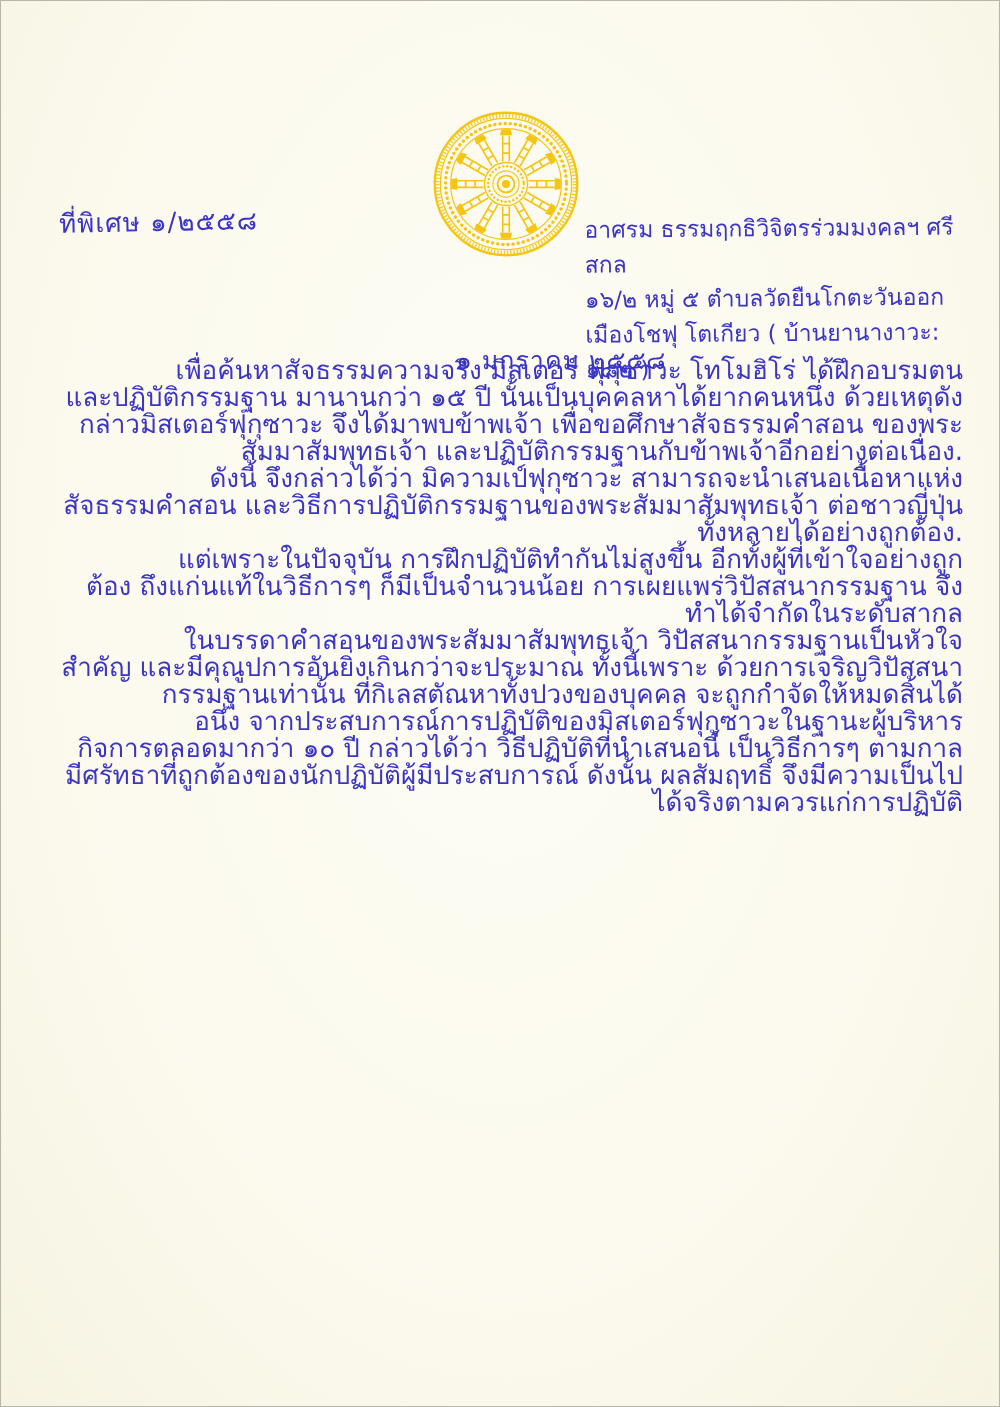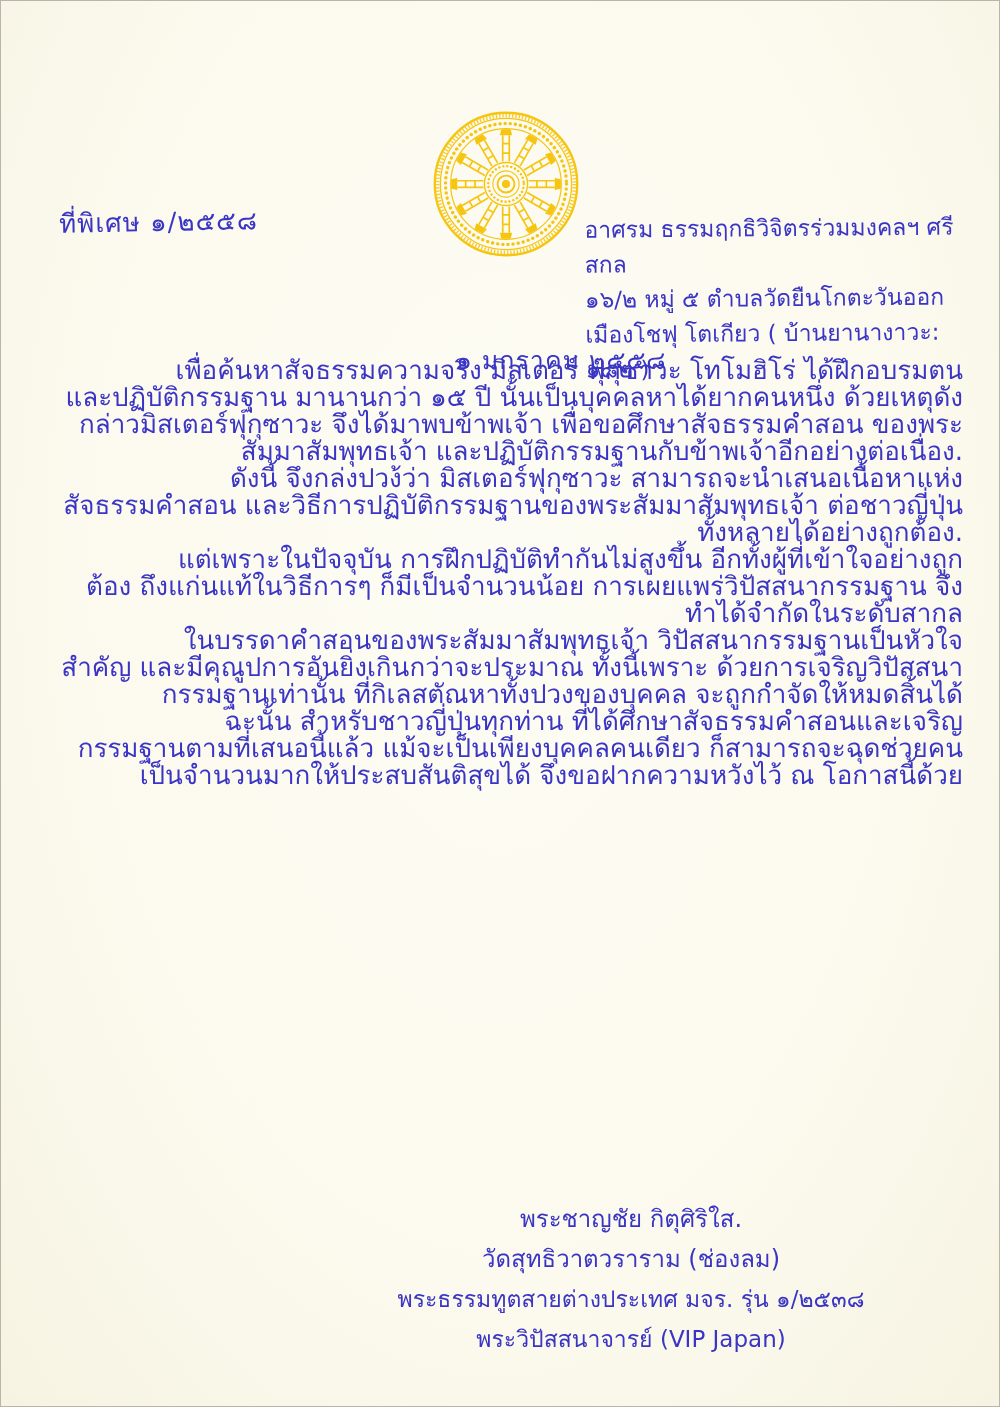--- a/index.html
+++ b/index.html
@@ -124,26 +124,20 @@
   <div class="address">
     <div>อาศรม ธรรมฤกธิวิจิตรร่วมมงคลฯ ศรีสกล</div>
     <div>๑๖/๒ หมู่ ๕ ตำบลวัดยืนโกตะวันออก</div>
     <div>เมืองโชฟุ โตเกียว ( บ้านยานางาวะ: ๑๘๒ )</div>
   </div>
 
   <div class="dateline ink">๑ มกราคม ๒๕๕๘</div>
 
   <div class="body-block">
     <p>เพื่อค้นหาสัจธรรมความจริง มิสเตอร์ ฟุกุซาวะ โทโมฮิโร่ ได้ฝึกอบรมตนและปฏิบัติกรรมฐาน มานานกว่า ๑๕ ปี นั้นเป็นบุคคลหาได้ยากคนหนึ่ง ด้วยเหตุดังกล่าวมิสเตอร์ฟุกุซาวะ จึงได้มาพบข้าพเจ้า เพื่อขอศึกษาสัจธรรมคำสอน ของพระสัมมาสัมพุทธเจ้า และปฏิบัติกรรมฐานกับข้าพเจ้าอีกอย่างต่อเนื่อง.</p>
-    <p>ดังนี้ จึงกล่งปวง้ว่า มิสเตอร์ฟุกุซาวะ สามารถจะนำเสนอเนื้อหาแห่งสัจธรรมคำสอน และวิธีการปฏิบัติกรรมฐานของพระสัมมาสัมพุทธเจ้า ต่อชาวญี่ปุ่นทั้งหลายได้อย่างถูกต้อง.</p>
+    <p>ดังนี้ จึงกล่าวได้ว่า มิความเป์ฟุกุซาวะ สามารถจะนำเสนอเนื้อหาแห่งสัจธรรมคำสอน และวิธีการปฏิบัติกรรมฐานของพระสัมมาสัมพุทธเจ้า ต่อชาวญี่ปุ่นทั้งหลายได้อย่างถูกต้อง.</p>
     <p>แต่เพราะในปัจจุบัน การฝึกปฏิบัติทำกันไม่สูงขึ้น อีกทั้งผู้ที่เข้าใจอย่างถูกต้อง ถึงแก่นแท้ในวิธีการๆ ก็มีเป็นจำนวนน้อย การเผยแพร่วิปัสสนากรรมฐาน จึงทำได้จำกัดในระดับสากล</p>
     <p>ในบรรดาคำสอนของพระสัมมาสัมพุทธเจ้า วิปัสสนากรรมฐานเป็นหัวใจสำคัญ และมีคุณูปการอันยิ่งเกินกว่าจะประมาณ ทั้งนี้เพราะ ด้วยการเจริญวิปัสสนากรรมฐานเท่านั้น ที่กิเลสตัณหาทั้งปวงของบุคคล จะถูกกำจัดให้หมดสิ้นได้</p>
-    <p>ฉะนั้น สำหรับชาวญี่ปุ่นทุกท่าน ที่ได้ศึกษาสัจธรรมคำสอนและเจริญกรรมฐานตามที่เสนอนี้แล้ว แม้จะเป็นเพียงบุคคลคนเดียว ก็สามารถจะฉุดช่วยคนเป็นจำนวนมากให้ประสบสันติสุขได้ จึงขอฝากความหวังไว้ ณ โอกาสนี้ด้วย</p>
+    <p>อนึ่ง จากประสบการณ์การปฏิบัติของมิสเตอร์ฟุกุซาวะในฐานะผู้บริหารกิจการตลอดมากว่า ๑๐ ปี กล่าวได้ว่า วิธีปฏิบัติที่นำเสนอนี้ เป็นวิธีการๆ ตามกาลมีศรัทธาที่ถูกต้องของนักปฏิบัติผู้มีประสบการณ์ ดังนั้น ผลสัมฤทธิ์ จึงมีความเป็นไปได้จริงตามควรแก่การปฏิบัติ</p>
   </div>
 
-  <div class="signature">
-    <div class="sig-line">พระชาญชัย กิตุศิริใส.</div>
-    <div class="sig-line">วัดสุทธิวาตวราราม (ช่องลม)</div>
-    <div class="sig-line small">พระธรรมทูตสายต่างประเทศ มจร. รุ่น ๑/๒๕๓๘</div>
-    <div class="sig-line small">พระวิปัสสนาจารย์ (VIP Japan)</div>
-  </div>
 
 </div>
 
 </body></html>

